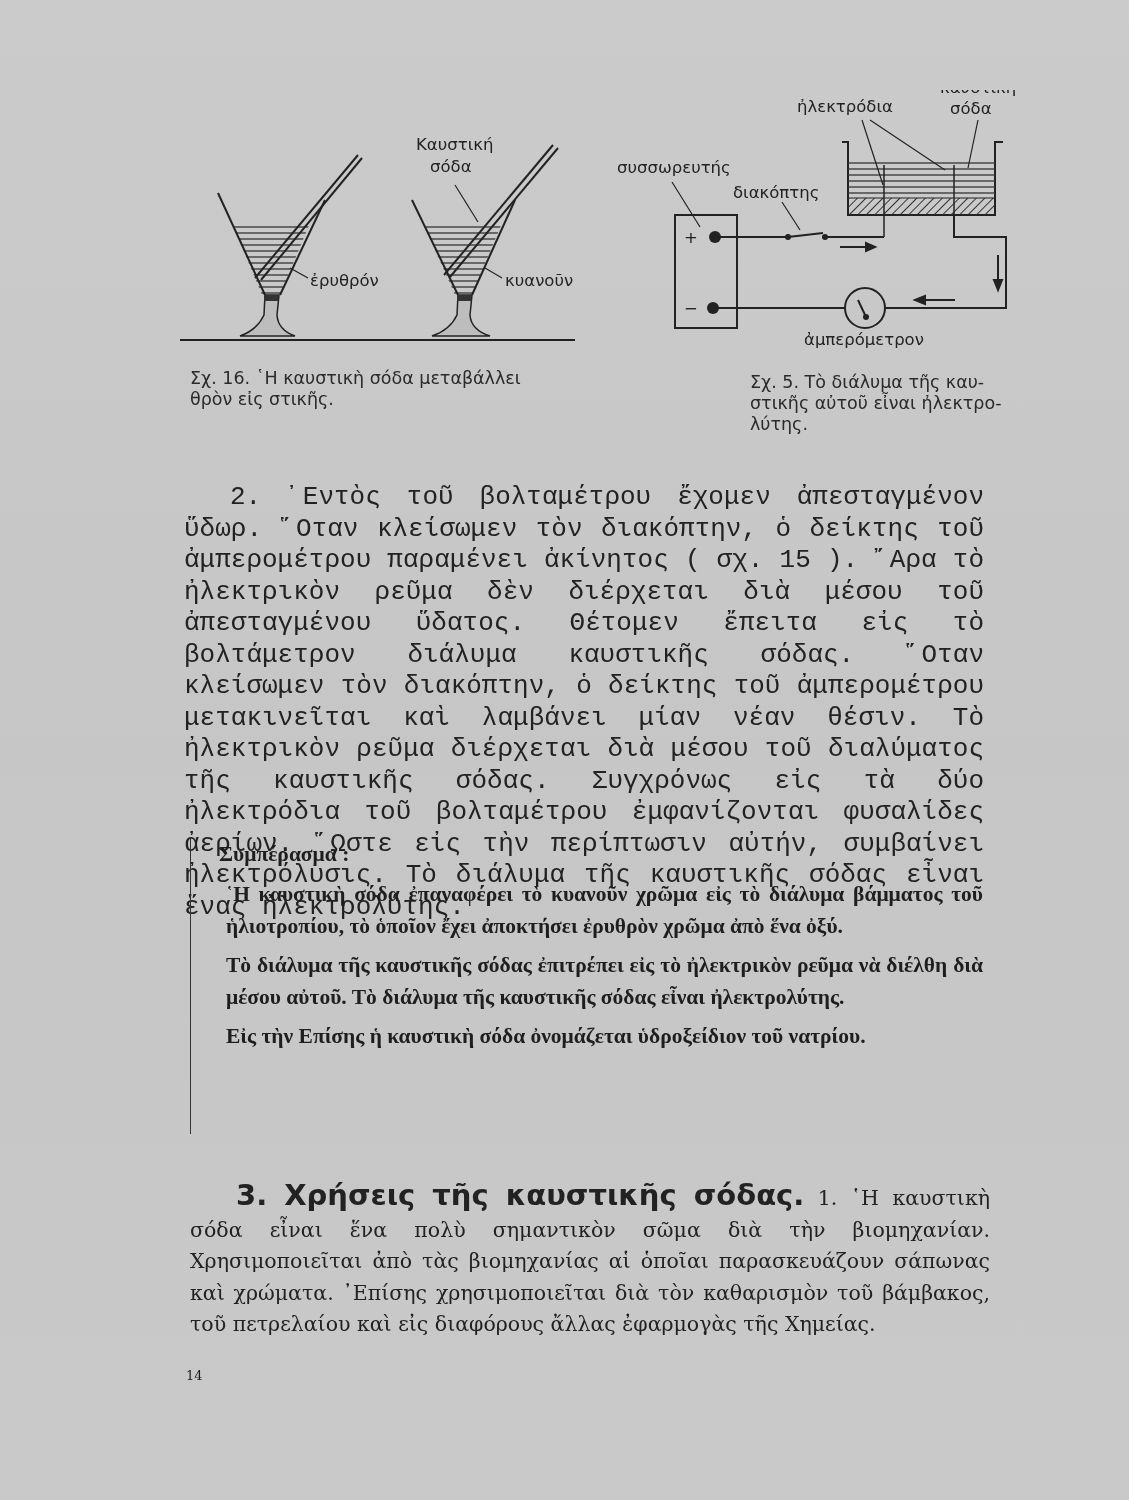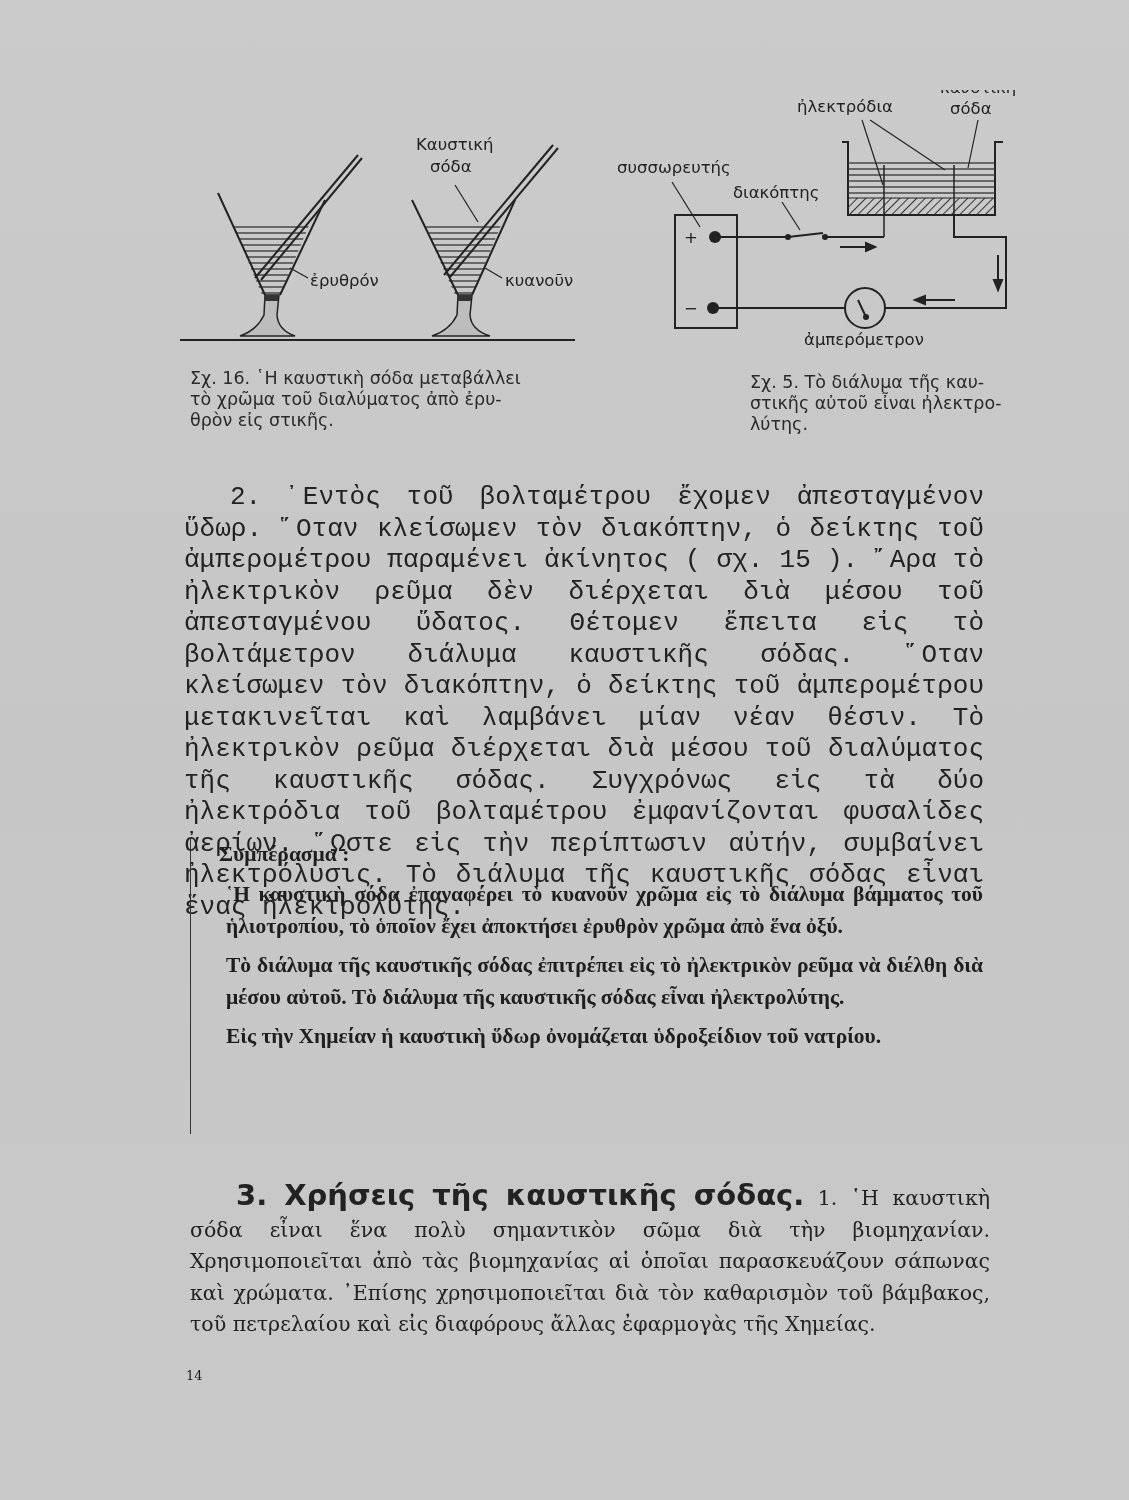--- a/index.html
+++ b/index.html
@@ -87,21 +87,20 @@
       <line x1="305" y1="138" x2="322" y2="148" stroke="#222" stroke-width="1.2"></line>
       <text class="lbl" x="236" y="20">Καυστική</text>
       <text class="lbl" x="250" y="42">σόδα</text>
       <text class="lbl" x="130" y="156">ἐρυθρόν</text>
       <text class="lbl" x="325" y="156">κυανοῦν</text>
     </svg>
   </div>
 
   <div class="caption" style="left:190px;top:368px;width:400px;">
     <div>Σχ. 16. ῾Η καυστικὴ σόδα μεταβάλλει</div>
-    <div>τὸ χρῶμα τοῦ διαλύματος ἀπὸ ἐρυ-</div>
     <div>θρὸν εἰς στικῆς.</div>
   </div>
 
   <div class="fig" style="left:600px;top:90px;">
     <svg width="420" height="270" viewBox="0 0 420 270">
 
       <g>
         <polyline points="242,52 248,52 248,125 395,125 395,52 403,52" fill="none" stroke="#222" stroke-width="2"></polyline>
         <rect x="248" y="68" width="147" height="40" fill="url(#hl)"></rect>
         <rect x="248" y="108" width="147" height="17" fill="url(#hatch)" stroke="#222" stroke-width="1"></rect>
@@ -159,21 +158,21 @@
   </div>
 
   <div class="body-text" style="top:482px;">
     <p>2. ᾿Εντὸς τοῦ βολταμέτρου ἔχομεν ἀπεσταγμένον ὕδωρ. ῞Οταν κλείσωμεν τὸν διακόπτην, ὁ δείκτης τοῦ ἀμπερομέτρου παραμένει ἀκίνητος ( σχ. 15 ). ῎Αρα τὸ ἠλεκτρικὸν ρεῦμα δὲν διέρχεται διὰ μέσου τοῦ ἀπεσταγμένου ὕδατος. Θέτομεν ἔπειτα εἰς τὸ βολτάμετρον διάλυμα καυστικῆς σόδας. ῞Οταν κλείσωμεν τὸν διακόπτην, ὁ δείκτης τοῦ ἀμπερομέτρου μετακινεῖται καὶ λαμβάνει μίαν νέαν θέσιν. Τὸ ἠλεκτρικὸν ρεῦμα διέρχεται διὰ μέσου τοῦ διαλύματος τῆς καυστικῆς σόδας. Συγχρόνως εἰς τὰ δύο ἠλεκτρόδια τοῦ βολταμέτρου ἐμφανίζονται φυσαλίδες ἀερίων. ῞Ωστε εἰς τὴν περίπτωσιν αὐτήν, συμβαίνει ἠλεκτρόλυσις. Τὸ διάλυμα τῆς καυστικῆς σόδας εἶναι ἕνας ἠλεκτρολύτης.</p>
   </div>
 
   <div class="conclusion">
     <div class="ctitle">Συμπέρασμα :</div>
     <p>῾Η καυστικὴ σόδα ἐπαναφέρει τὸ κυανοῦν χρῶμα εἰς τὸ διάλυμα βάμματος τοῦ ἡλιοτροπίου, τὸ ὁποῖον ἔχει ἀποκτήσει ἐρυθρὸν χρῶμα ἀπὸ ἕνα ὀξύ.</p>
     <p>Τὸ διάλυμα τῆς καυστικῆς σόδας ἐπιτρέπει εἰς τὸ ἠλεκτρικὸν ρεῦμα νὰ διέλθη διὰ μέσου αὐτοῦ. Τὸ διάλυμα τῆς καυστικῆς σόδας εἶναι ἠλεκτρολύτης.</p>
-    <p>Εἰς τὴν Χημείαν ἡ καυστικὴ ὕδωρ ὀνομάζεται ὑδροξείδιον τοῦ νατρίου.</p>
+    <p>Εἰς τὴν Επίσης ἡ καυστικὴ σόδα ὀνομάζεται ὑδροξείδιον τοῦ νατρίου.</p>
   </div>
 
   <div class="section3">
     <span class="heading">3. Χρήσεις τῆς καυστικῆς σόδας.</span><span> 1. ῾Η καυστικὴ σόδα εἶναι ἕνα πολὺ σημαντικὸν σῶμα διὰ τὴν βιομηχανίαν. Χρησιμοποιεῖται ἀπὸ τὰς βιομηχανίας αἱ ὁποῖαι παρασκευάζουν σάπωνας καὶ χρώματα. ᾿Επίσης χρησιμοποιεῖται διὰ τὸν καθαρισμὸν τοῦ βάμβακος, τοῦ πετρελαίου καὶ εἰς διαφόρους ἄλλας ἐφαρμογὰς τῆς Χημείας.</span>
   </div>
 
   <div class="pagenum">14</div>
 </div>
 
 </body></html>

